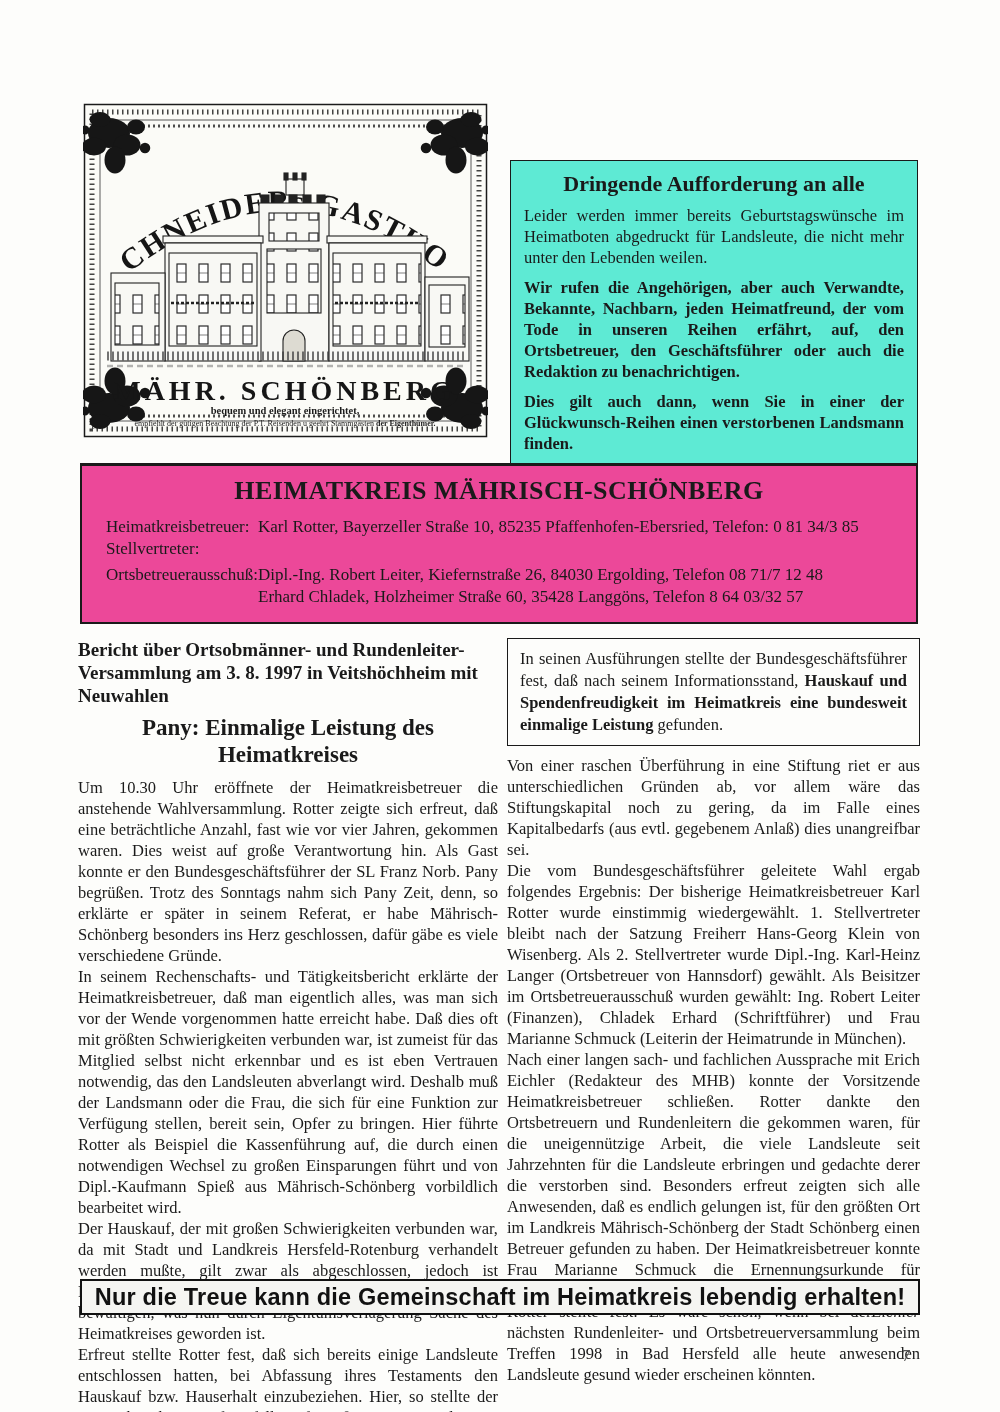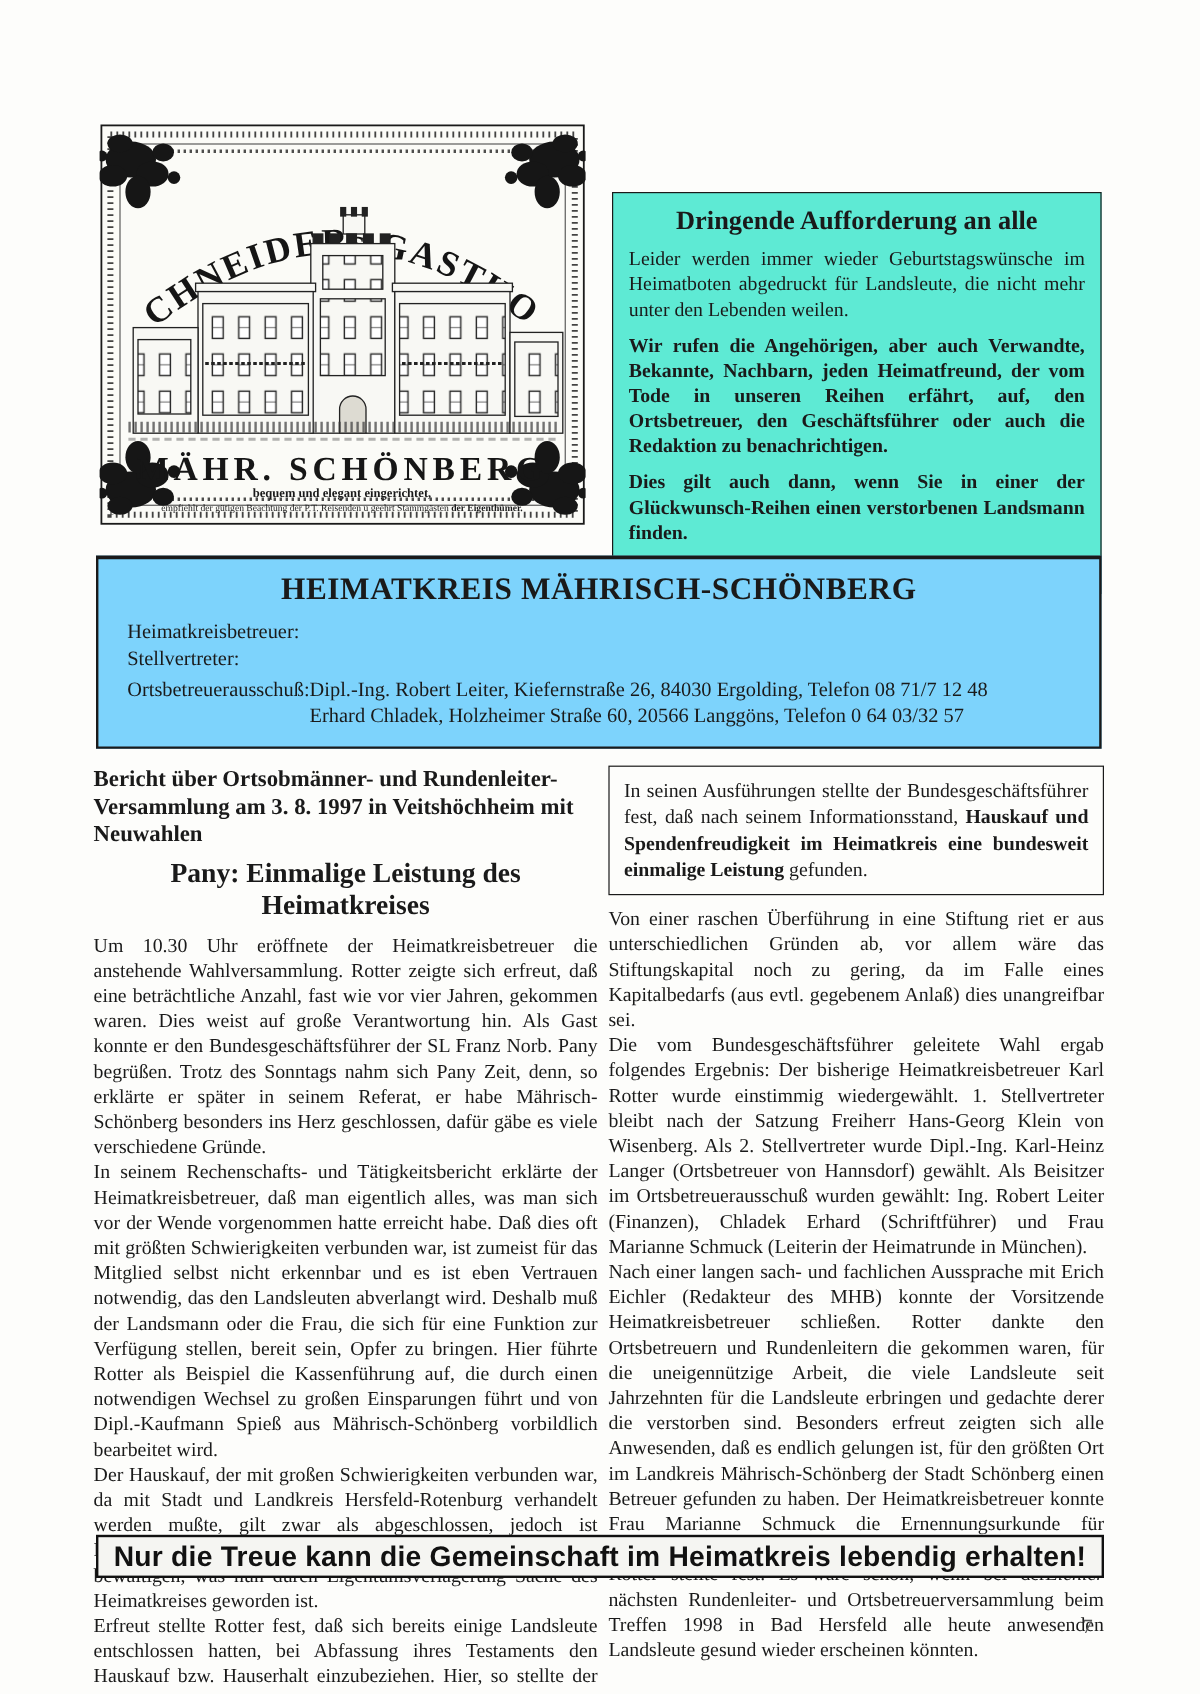--- a/index.html
+++ b/index.html
@@ -23,21 +23,21 @@
   }
   .urgent h2{
     margin:4px 0 8px 0;font-size:22px;line-height:26px;text-align:center;font-weight:bold;
   }
   .urgent p{margin:0 0 9px 0;font-size:16.5px;line-height:21px;text-align:justify;}
   .urgent p:last-child{margin-bottom:0;}
   .urgent p.bold{font-weight:bold;}
   
   .contact{
     position:absolute;left:80px;top:463px;width:838px;box-sizing:border-box;
-    border:2px solid #1a1a1a;border-top-width:3px;padding:8px 24px 14px 24px;background:#7dd3fc;
+    border:2px solid #1a1a1a;border-top-width:3px;padding:8px 24px 14px 24px;background:#ec4899;
   }
   .contact h1{
     margin:2px 0 10px 0;text-align:center;font-size:26px;line-height:30px;
     font-weight:bold;letter-spacing:0.5px;
   }
   .contact .row{display:flex;font-size:17px;line-height:22px;}
   .contact .row.gap{margin-top:4px;}
   .contact .lbl{width:152px;flex:0 0 152px;}
   .contact .val{flex:1;}
   
@@ -148,41 +148,42 @@
 
       <text x="202" y="297" text-anchor="middle" font-family="Liberation Serif, DejaVu Serif, serif" font-weight="bold" font-size="28" letter-spacing="4" fill="#161616">MÄHR. SCHÖNBERG</text>
       <text x="202" y="311" text-anchor="middle" font-family="Liberation Serif, DejaVu Serif, serif" font-weight="bold" font-size="10.5" fill="#1a1a1a">bequem und elegant eingerichtet,</text>
       <text x="202" y="323" text-anchor="middle" font-family="Liberation Serif, DejaVu Serif, serif" font-size="8" fill="#1a1a1a"><tspan>empfiehlt der gütigen Beachtung der P.T. Reisenden u geehrt Stammgästen</tspan><tspan font-weight="bold"> der Eigenthümer.</tspan></text>
     </svg>
   </div>
 
 
   <div class="urgent">
     <h2>Dringende Aufforderung an alle</h2>
-    <p>Leider werden immer wieder Geburtstagswünsche im Heimatboten abgedruckt für Landsleute, die nicht mehr unter den Lebenden weilen.</p>
+    <p>Leider werden immer bereits Geburtstagswünsche im Heimatboten abgedruckt für Landsleute, die nicht mehr unter den Lebenden weilen.</p>
     <p class="bold">Wir rufen die Angehörigen, aber auch Verwandte, Bekannte, Nachbarn, jeden Heimatfreund, der vom Tode in unseren Reihen erfährt, auf, den Ortsbetreuer, den Geschäftsführer oder auch die Redaktion zu benachrichtigen.</p>
     <p class="bold">Dies gilt auch dann, wenn Sie in einer der Glückwunsch-Reihen einen verstorbenen Landsmann finden.</p>
     <p>Jeder sollte sich hierfür verantwortlich fühlen!</p>
   </div>
 
   <div class="contact">
     <h1>HEIMATKREIS MÄHRISCH-SCHÖNBERG</h1>
     <div class="row">
       <span class="lbl">Heimatkreisbetreuer:</span>
+      <span class="val">Karl Rotter, Bayerzeller Straße 10, 85235 Pfaffenhofen-Ebersried, Telefon: 0 81 34/3 85</span>
     </div>
     <div class="row">
       <span class="lbl">Stellvertreter:</span>
     </div>
     <div class="row gap">
       <span class="lbl">Ortsbetreuerausschuß:</span>
       <span class="val">Dipl.-Ing. Robert Leiter, Kiefernstraße 26, 84030 Ergolding, Telefon 08 71/7 12 48</span>
     </div>
     <div class="row">
       <span class="lbl"></span>
-      <span class="val">Erhard Chladek, Holzheimer Straße 60, 20566 Langgöns, Telefon 0 64 03/32 57</span>
+      <span class="val">Erhard Chladek, Holzheimer Straße 60, 35428 Langgöns, Telefon 8 64 03/32 57</span>
     </div>
   </div>
 
   <div class="leftcol">
     <p class="kicker">Bericht über Ortsobmänner- und Rundenleiter-</p>
     <p class="kicker">Versammlung am 3. 8. 1997 in Veitshöchheim mit Neuwahlen</p>
     <h2 class="headline">Pany: Einmalige Leistung des Heimatkreises</h2>
     <p class="body-p">Um 10.30 Uhr eröffnete der Heimatkreisbetreuer die anstehende Wahlversammlung. Rotter zeigte sich erfreut, daß eine beträchtliche Anzahl, fast wie vor vier Jahren, gekommen waren. Dies weist auf große Verantwortung hin. Als Gast konnte er den Bundesgeschäftsführer der SL Franz Norb. Pany begrüßen. Trotz des Sonntags nahm sich Pany Zeit, denn, so erklärte er später in seinem Referat, er habe Mährisch-Schönberg besonders ins Herz geschlossen, dafür gäbe es viele verschiedene Gründe.</p>
     <p class="body-p">In seinem Rechenschafts- und Tätigkeitsbericht erklärte der Heimatkreisbetreuer, daß man eigentlich alles, was man sich vor der Wende vorgenommen hatte erreicht habe. Daß dies oft mit größten Schwierigkeiten verbunden war, ist zumeist für das Mitglied selbst nicht erkennbar und es ist eben Vertrauen notwendig, das den Landsleuten abverlangt wird. Deshalb muß der Landsmann oder die Frau, die sich für eine Funktion zur Verfügung stellen, bereit sein, Opfer zu bringen. Hier führte Rotter als Beispiel die Kassenführung auf, die durch einen notwendigen Wechsel zu großen Einsparungen führt und von Dipl.-Kaufmann Spieß aus Mährisch-Schönberg vorbildlich bearbeitet wird.</p>
     <p class="body-p">Der Hauskauf, der mit großen Schwierigkeiten verbunden war, da mit Stadt und Landkreis Hersfeld-Rotenburg verhandelt werden mußte, gilt zwar als abgeschlossen, jedoch ist Festigung und Reservebildung wie notwendiger Unterhalt zu bewältigen, was nun durch Eigentumsverlagerung Sache des Heimatkreises geworden ist.</p>

